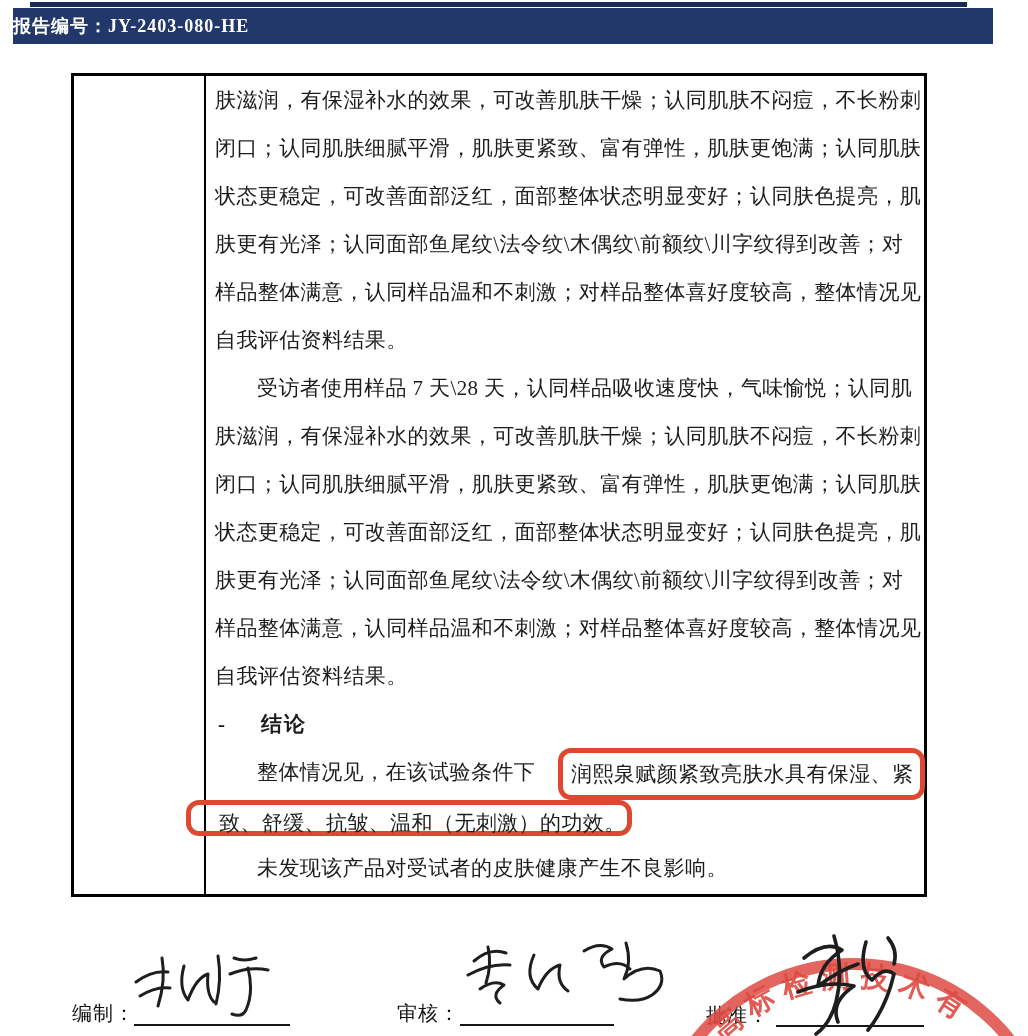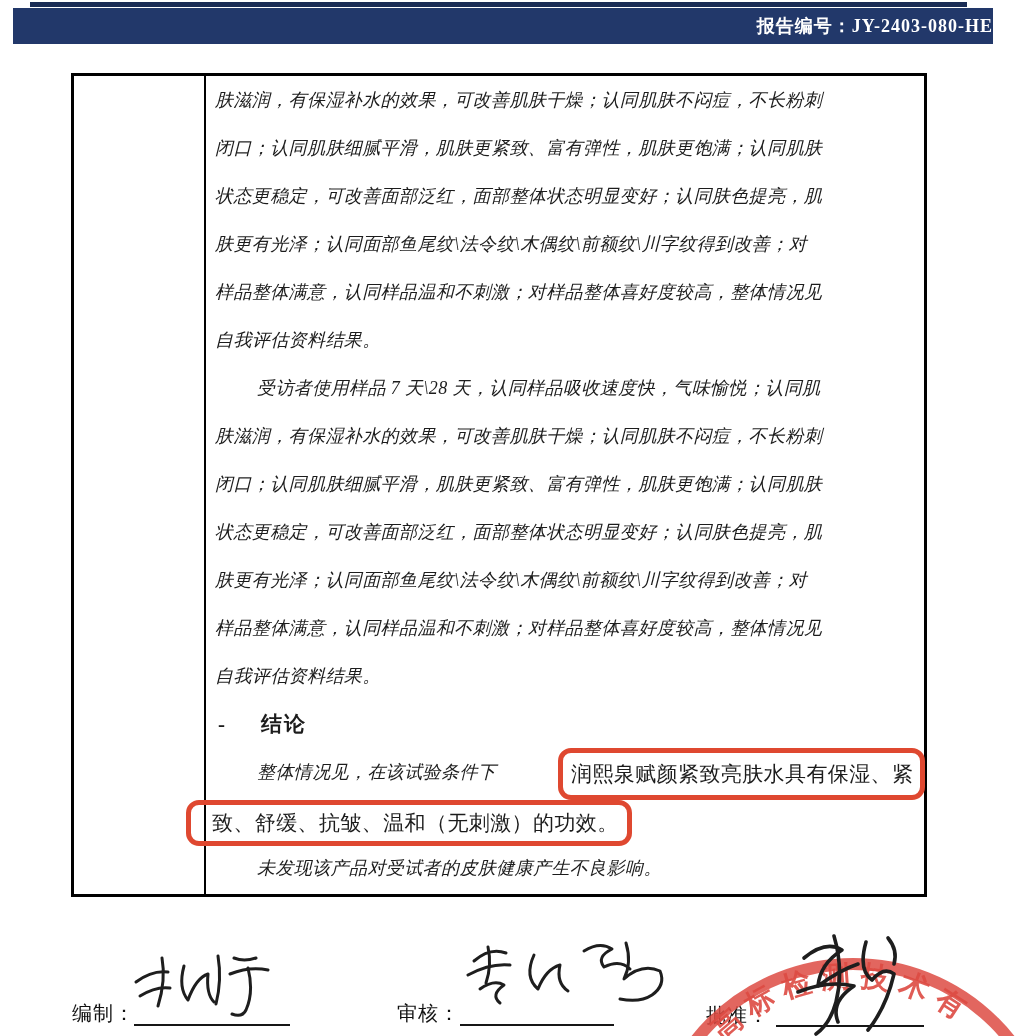--- a/index.html
+++ b/index.html
@@ -12,56 +12,56 @@
     color:#1c1c1c;
   }
   
   .header-topline{
     position:absolute;left:30px;top:2px;width:937px;height:5px;
     background:#1a2c55;
   }
   .header-bar{
     position:absolute;left:13px;top:8px;width:980px;height:36px;
     background:#22386a;
-    display:flex;align-items:center;justify-content:flex-end;
+    display:flex;align-items:center;justify-content:flex-start;
   }
   .header-bar span{
     color:#ffffff;font-weight:bold;font-size:18px;letter-spacing:1px;
   }
   
   .report-table{
     position:absolute;left:71px;top:73px;width:850px;height:818px;
     border:3px solid #000;
   }
   .col-divider{
     position:absolute;left:130px;top:0;width:2px;height:100%;
     background:#000;
   }
   .tline{
     position:absolute;left:141px;width:716px;
-    font-size:18px;line-height:30px;letter-spacing:0.4px;
-    white-space:nowrap;color:#1c1c1c;font-style:italic;
+    font-size:21px;line-height:30px;letter-spacing:0.4px;
+    white-space:nowrap;color:#1c1c1c;
   }
   .tline.indent{left:183px;}
   .concl-heading{
     position:absolute;left:144px;top:633px;
     font-size:21px;line-height:30px;white-space:nowrap;
   }
   .concl-heading .dash{font-weight:bold;}
   .concl-heading .title{font-weight:bold;margin-left:36px;letter-spacing:2px;}
   
   .hl-box{
     position:absolute;
     border:5px solid #df4830;border-radius:13px;
     box-sizing:border-box;
     background:transparent;
     font-size:21px;letter-spacing:0.4px;white-space:nowrap;color:#1c1c1c;
   }
   .hl-box.one{left:484px;top:672px;width:367px;height:52px;line-height:42px;padding-left:8px;}
-  .hl-box.two{left:112px;top:724px;width:446px;height:46px;line-height:36px;padding-left:21px;}
+  .hl-box.two{left:112px;top:724px;width:446px;height:36px;line-height:36px;padding-left:28px;}
   
   .sig-label{
     position:absolute;font-size:20px;letter-spacing:1px;color:#111;
     white-space:nowrap;
   }
   .sig-underline{position:absolute;height:2px;background:#161616;}
   .sig-svg,.stamp-svg{position:absolute;}
   .sig-path{stroke:#1e1e1e;stroke-width:3;fill:none;stroke-linecap:round;stroke-linejoin:round;}
   .sig-path.bold{stroke-width:3.6;}
   .stamp-ring{fill:none;stroke:#dd4b43;stroke-width:12;opacity:0.85;}

